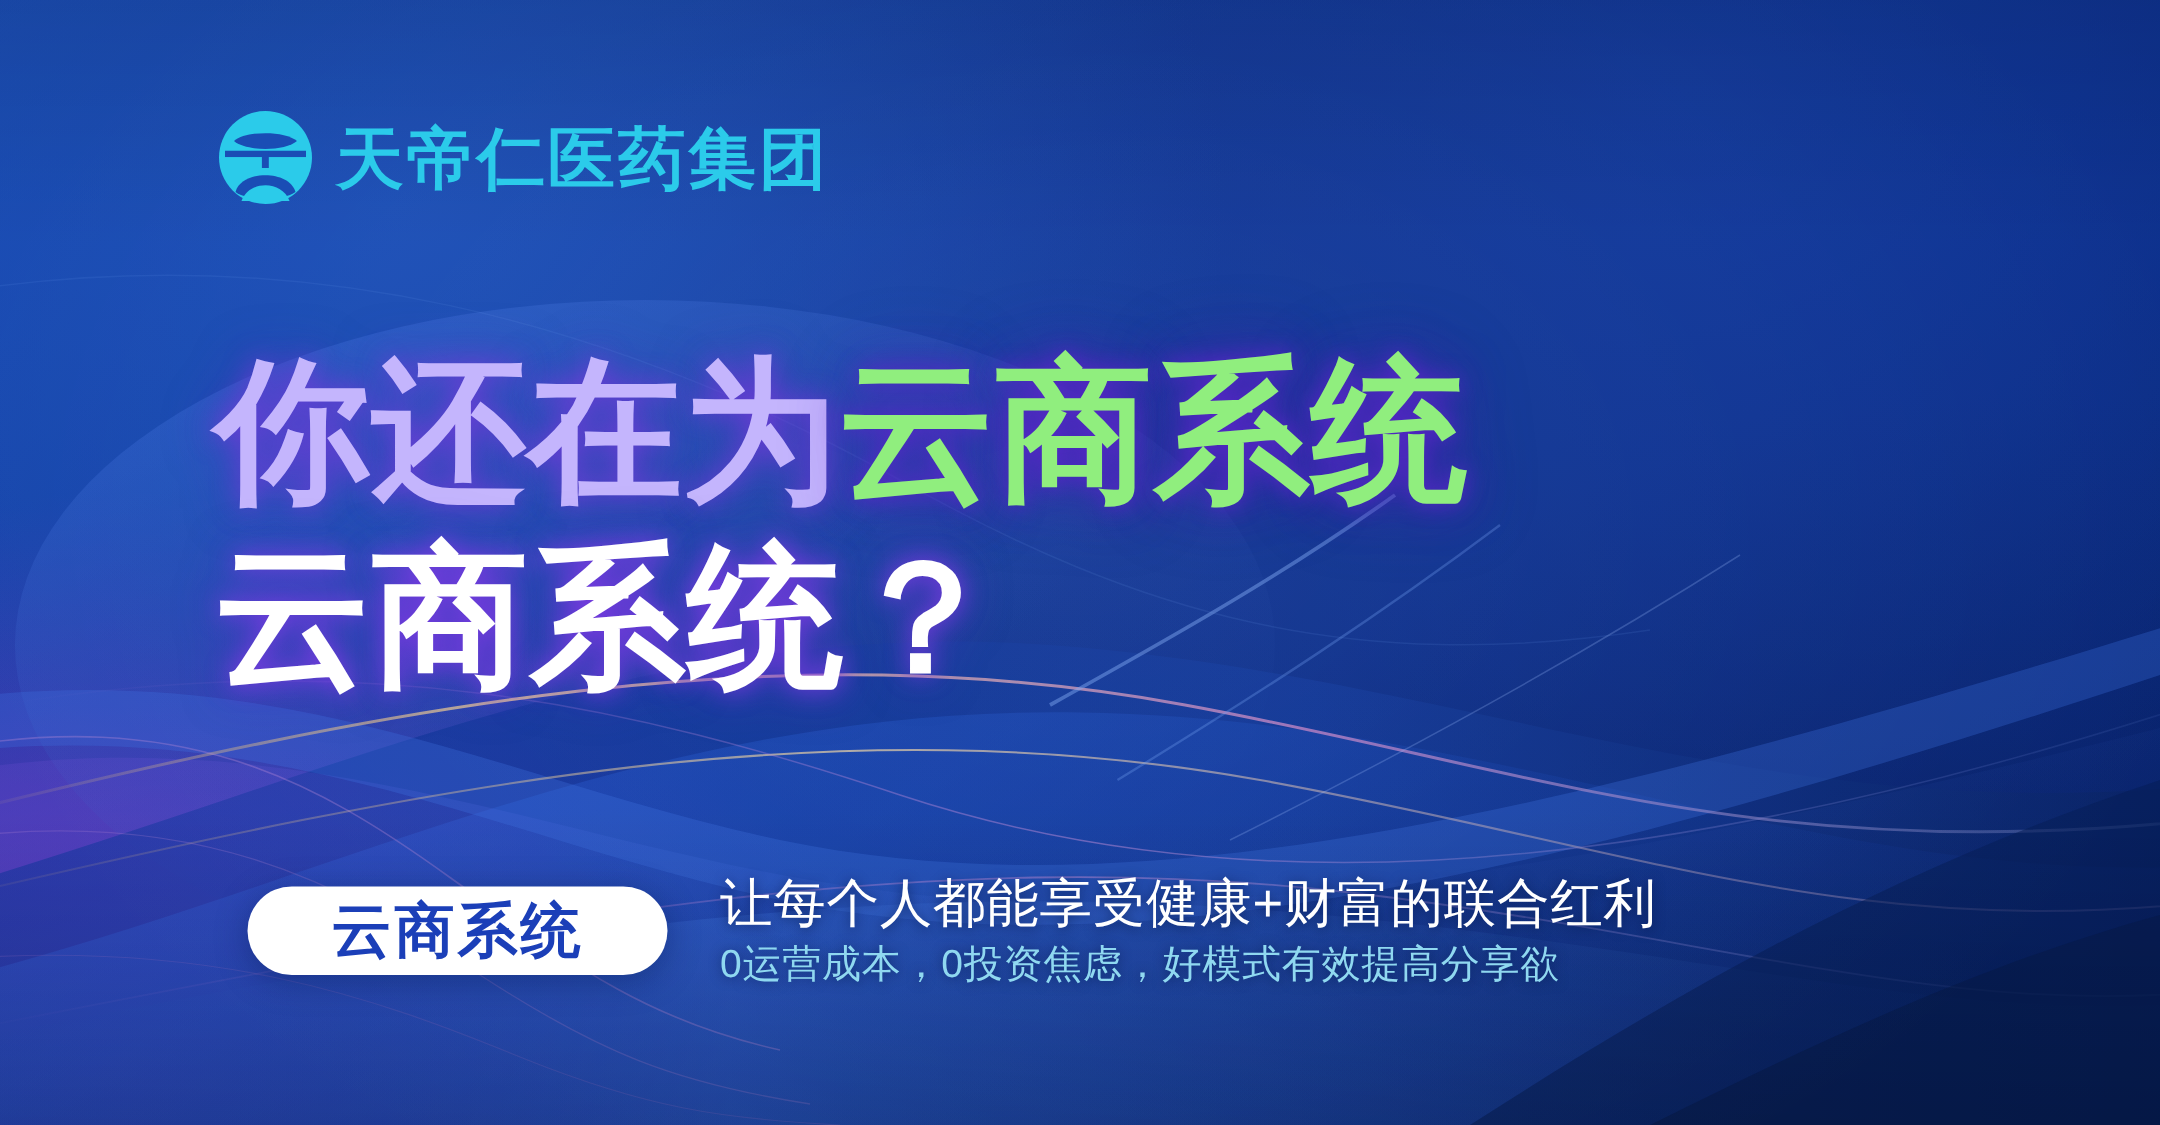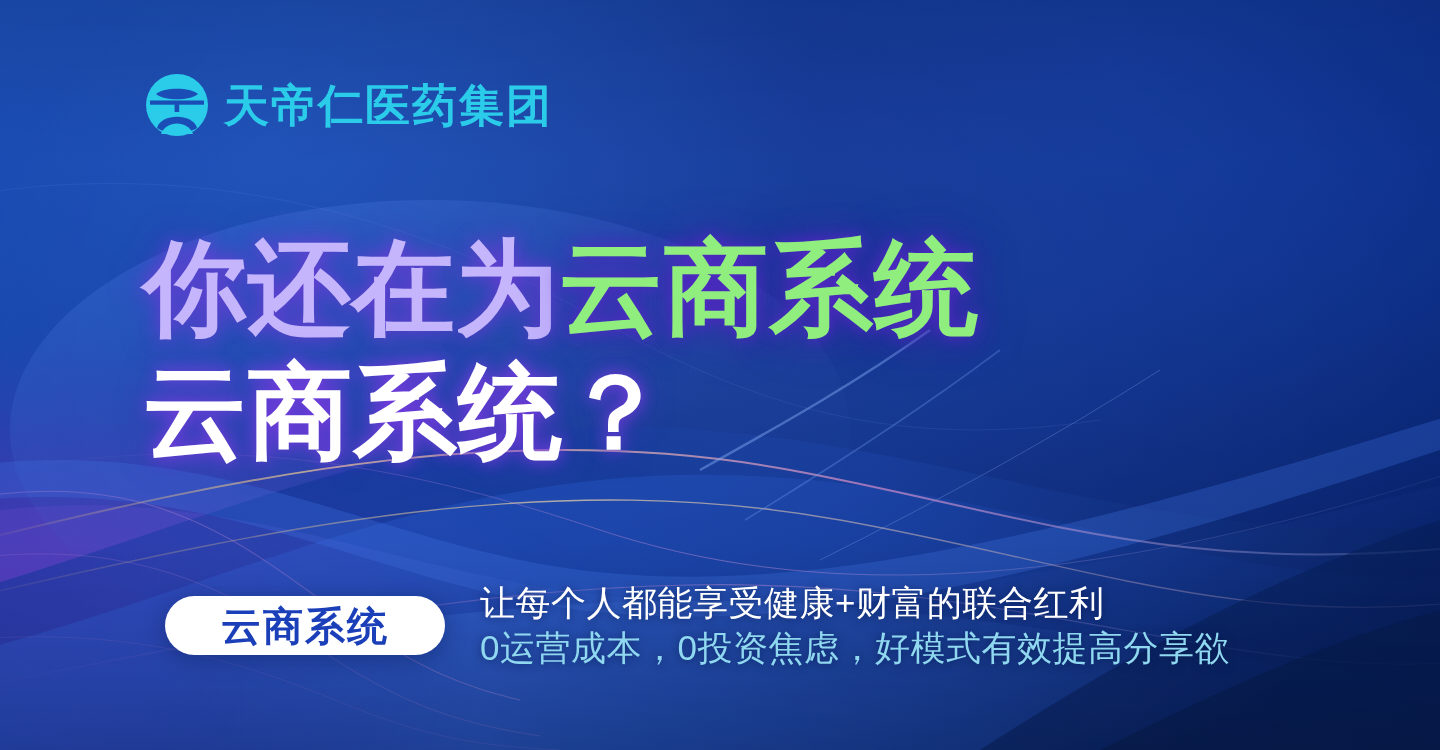--- a/index.html
+++ b/index.html
@@ -138,21 +138,21 @@
   }
   .tagline-main {
     font-size: 35px;
     color: #ffffff;
     letter-spacing: 0.5px;
     white-space: nowrap;
     line-height: 1.15;
     text-shadow: 0 1px 8px rgba(4,16,60,0.6);
   }
   .tagline-sub {
-    font-size: 35px;
+    font-size: 26px;
     color: #8FD8F0;
     letter-spacing: 0.5px;
     white-space: nowrap;
     line-height: 1.15;
     text-shadow: 0 1px 8px rgba(4,16,60,0.6);
   }
 </style>
 </head>
 <body>
 

